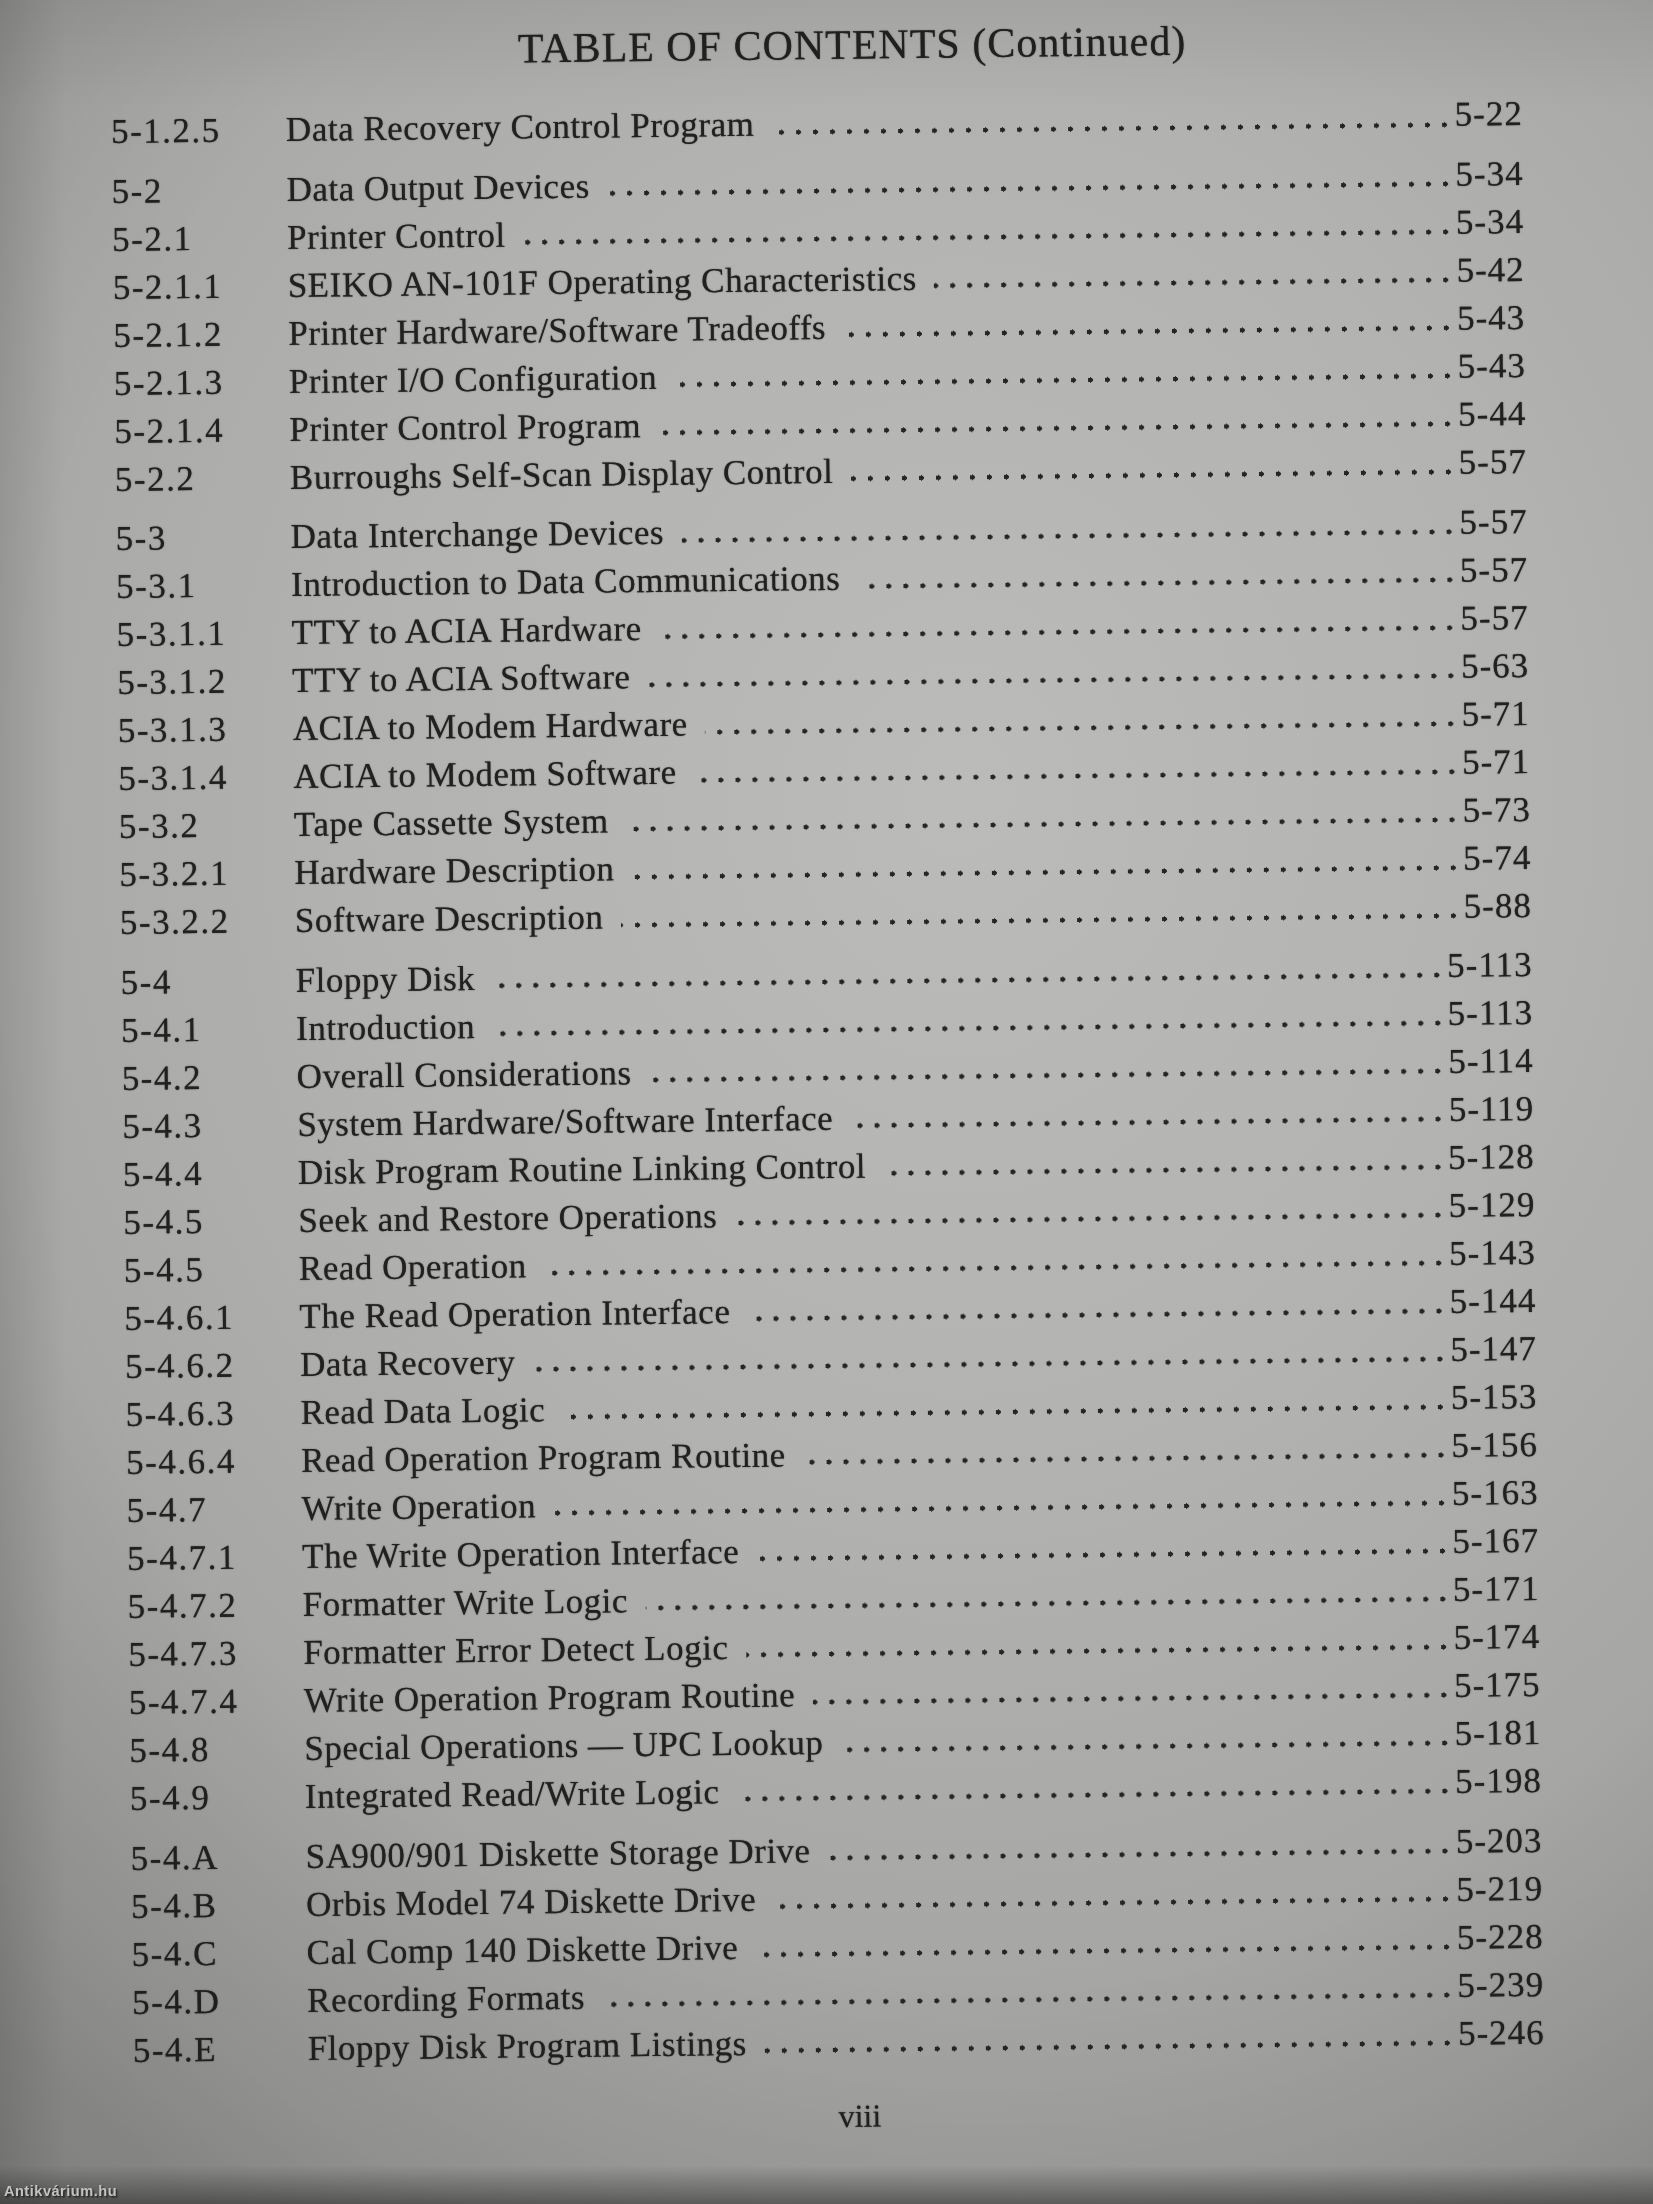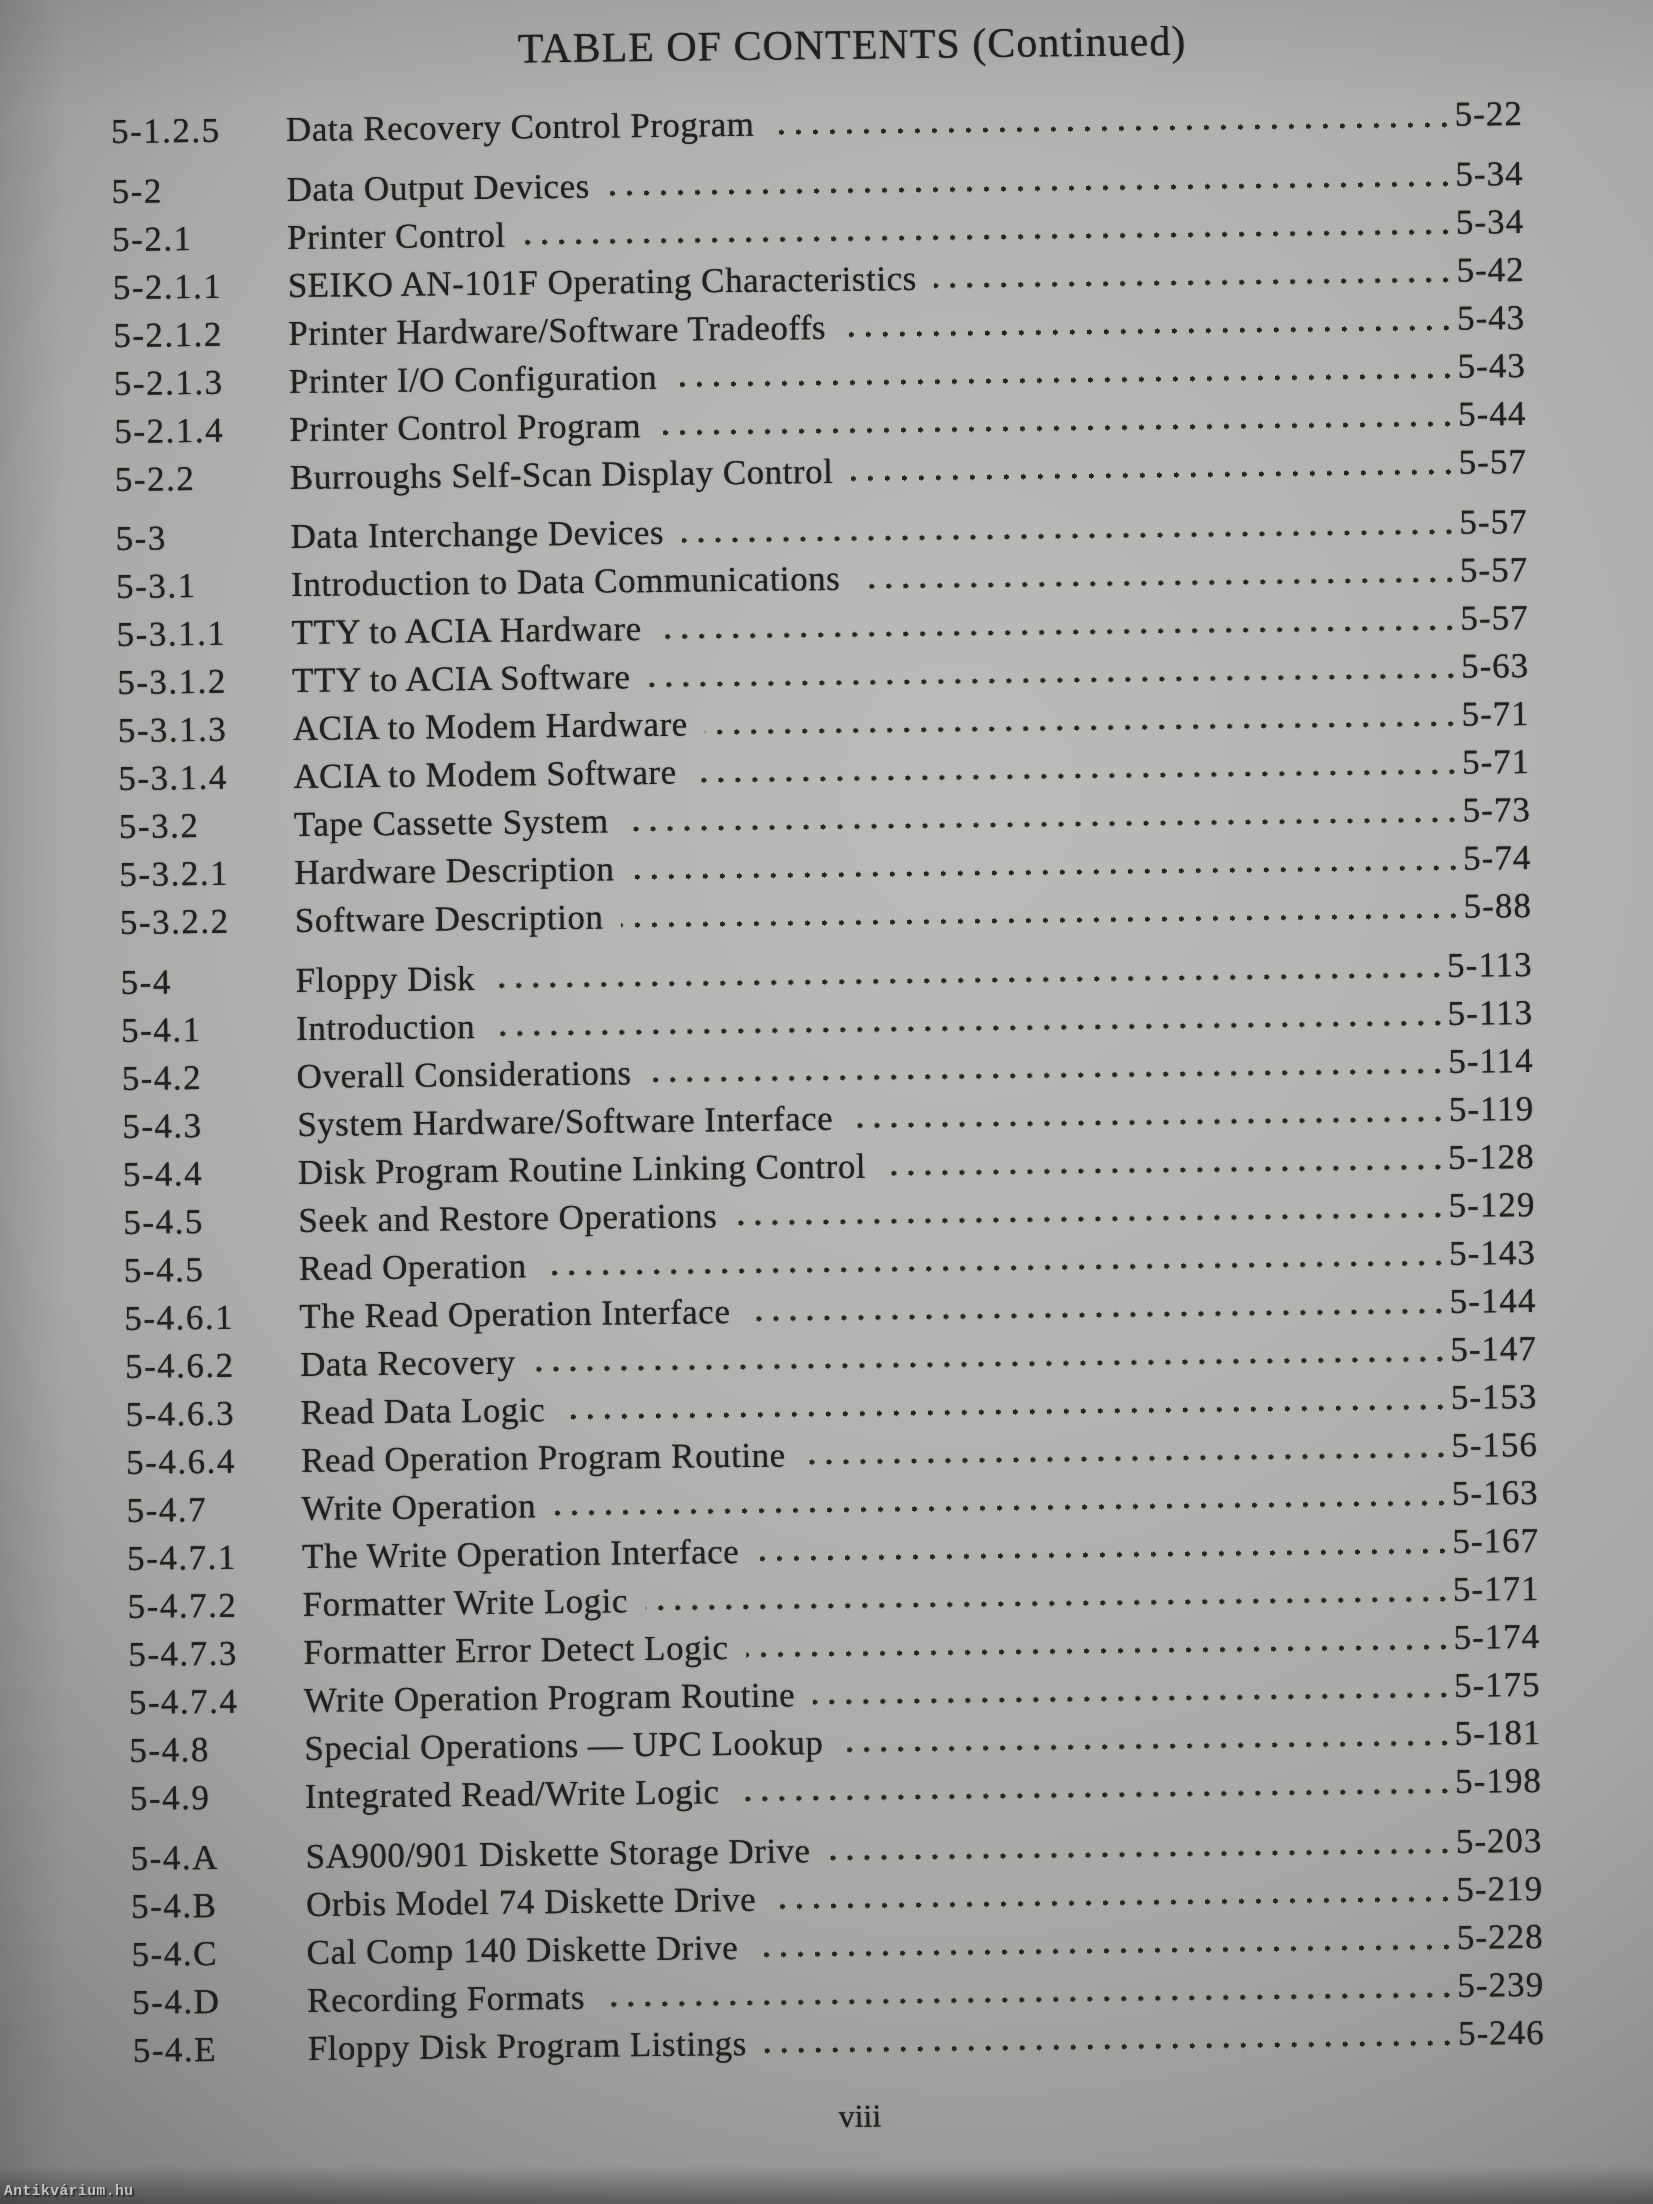--- a/index.html
+++ b/index.html
@@ -28,21 +28,21 @@
   .ttl{flex:none;letter-spacing:0.5px;white-space:pre;}
   .leader{flex:1;height:7.8px;margin:0 1.9px 0 17.5px;min-width:29px;
     background-image:radial-gradient(circle 2.6px at 8.4px 3.9px,
       #26251f 93%, rgba(38,37,31,0) 100%);
     background-size:17px 7.8px;background-repeat:repeat-x;
     background-position:right 0 bottom 0;}
   .pg{flex:none;position:relative;top:-1.9px;letter-spacing:1px;}
   .footer{margin-top:27px;text-align:center;font-size:32px;
     transform:translateX(21.3px);}
   .watermark{position:absolute;left:3.9px;bottom:5.8px;
-    font-family:Liberation Mono, monospace;font-weight:700;font-size:14.6px;
+    font-family:Liberation Sans, sans-serif;font-weight:700;font-size:14.6px;
     letter-spacing:0.5px;color:#c3c3c1;
     text-shadow:1px 1px 0 rgba(45,45,43,0.95), 1.9px 1.9px 1.9px rgba(0,0,0,0.45);}
 </style>
 </head>
 <body>
 
 <div class="stage">
   <div class="photo"></div>
 
   <div class="content">

